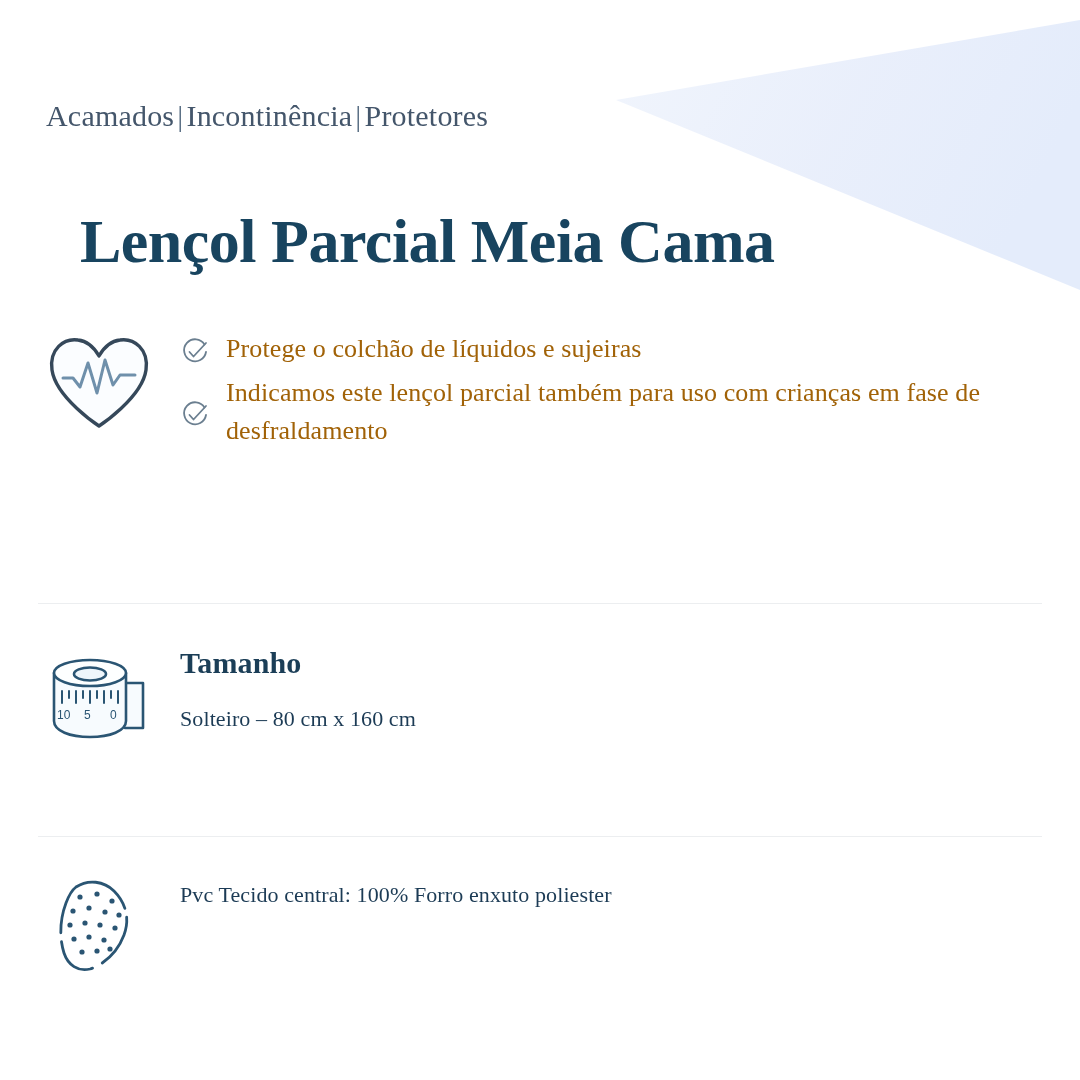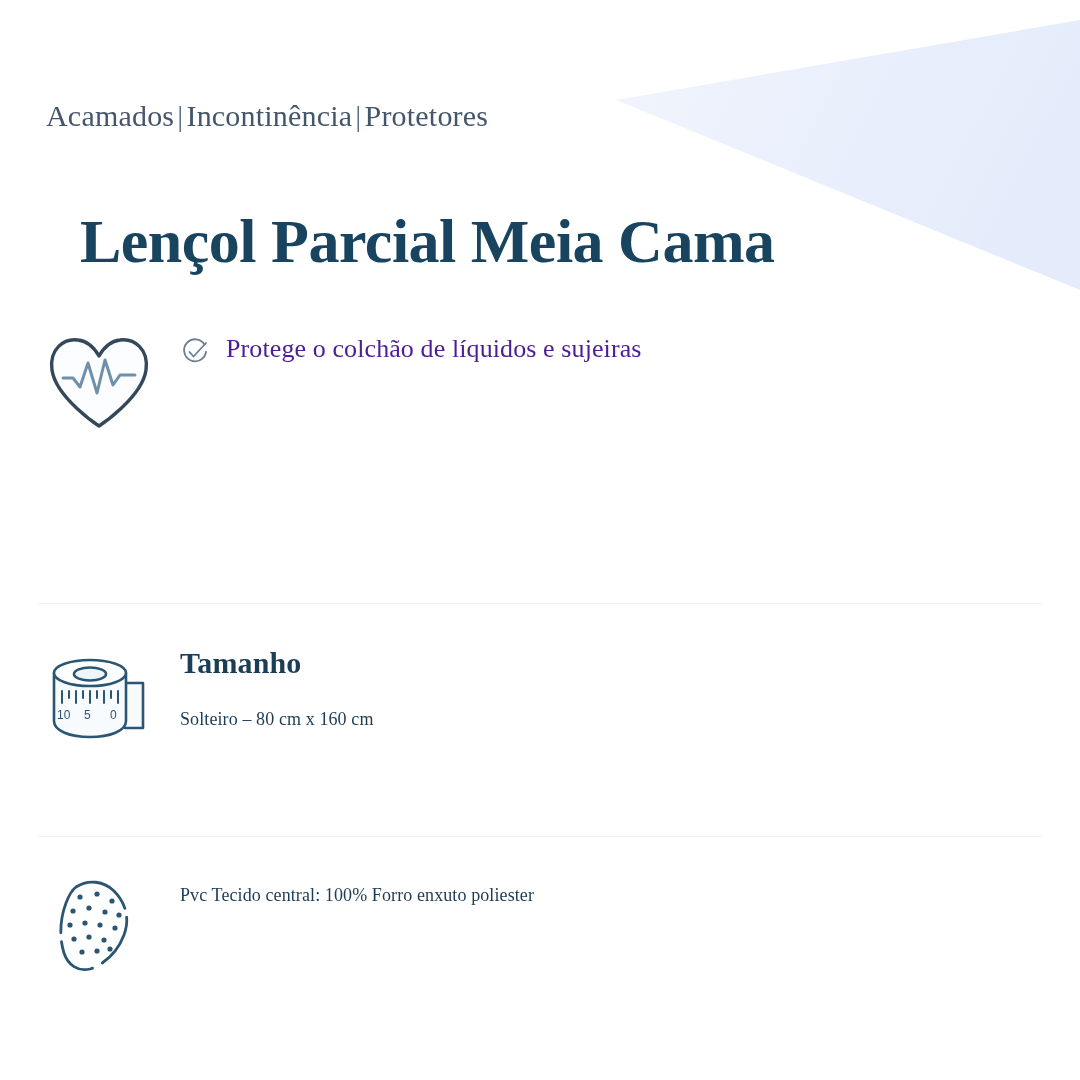--- a/index.html
+++ b/index.html
@@ -120,29 +120,29 @@
   .check-icon {
     flex: 0 0 auto;
     width: 30px;
     height: 30px;
     margin-right: 16px;
     margin-top: 7px;
   }
   .benefit-text {
     font-size: 26px;
     line-height: 38px;
-    color: #4c1d95;
+    color: #a16207;
     letter-spacing: 0.1px;
     font-family: "Liberation Serif", "DejaVu Serif", serif;
   }
   .benefit-item.two-line .check-icon { margin-top: 26px; }
 
   
   .spec-line {
-    font-size: 18px;
+    font-size: 22px;
     line-height: 40px;
     color: #1c3b55;
     letter-spacing: 0.1px;
     font-family: "Liberation Serif", "DejaVu Serif", serif;
   }
 
   
   .divider {
     position: absolute;
     left: 38px;
@@ -190,20 +190,27 @@
         <ul class="benefit-list">
 
           <li class="benefit-item">
             <svg class="check-icon" viewBox="0 0 30 30">
               <path d="M24.5 7.5 A11 11 0 1 0 26 15" fill="none" stroke="#6b7f90" stroke-width="1.8" stroke-linecap="round"></path>
               <polyline points="9.5,15 13.5,19.5 26,6" fill="none" stroke="#6b7f90" stroke-width="1.8" stroke-linecap="round" stroke-linejoin="round"></polyline>
             </svg>
             <span class="benefit-text">Protege o colchão de líquidos e sujeiras</span>
           </li>
 
+          <li class="benefit-item two-line">
+            <svg class="check-icon" viewBox="0 0 30 30">
+              <path d="M24.5 7.5 A11 11 0 1 0 26 15" fill="none" stroke="#6b7f90" stroke-width="1.8" stroke-linecap="round"></path>
+              <polyline points="9.5,15 13.5,19.5 26,6" fill="none" stroke="#6b7f90" stroke-width="1.8" stroke-linecap="round" stroke-linejoin="round"></polyline>
+            </svg>
+            <span class="benefit-text">Indicamos este lençol parcial também para uso com crianças em fase de desfraldamento</span>
+          </li>
 
 
         </ul>
       </div>
     </div>
 
     <div class="divider" id="divider-1"></div>
 
     <div class="section" id="sec-size">
 

